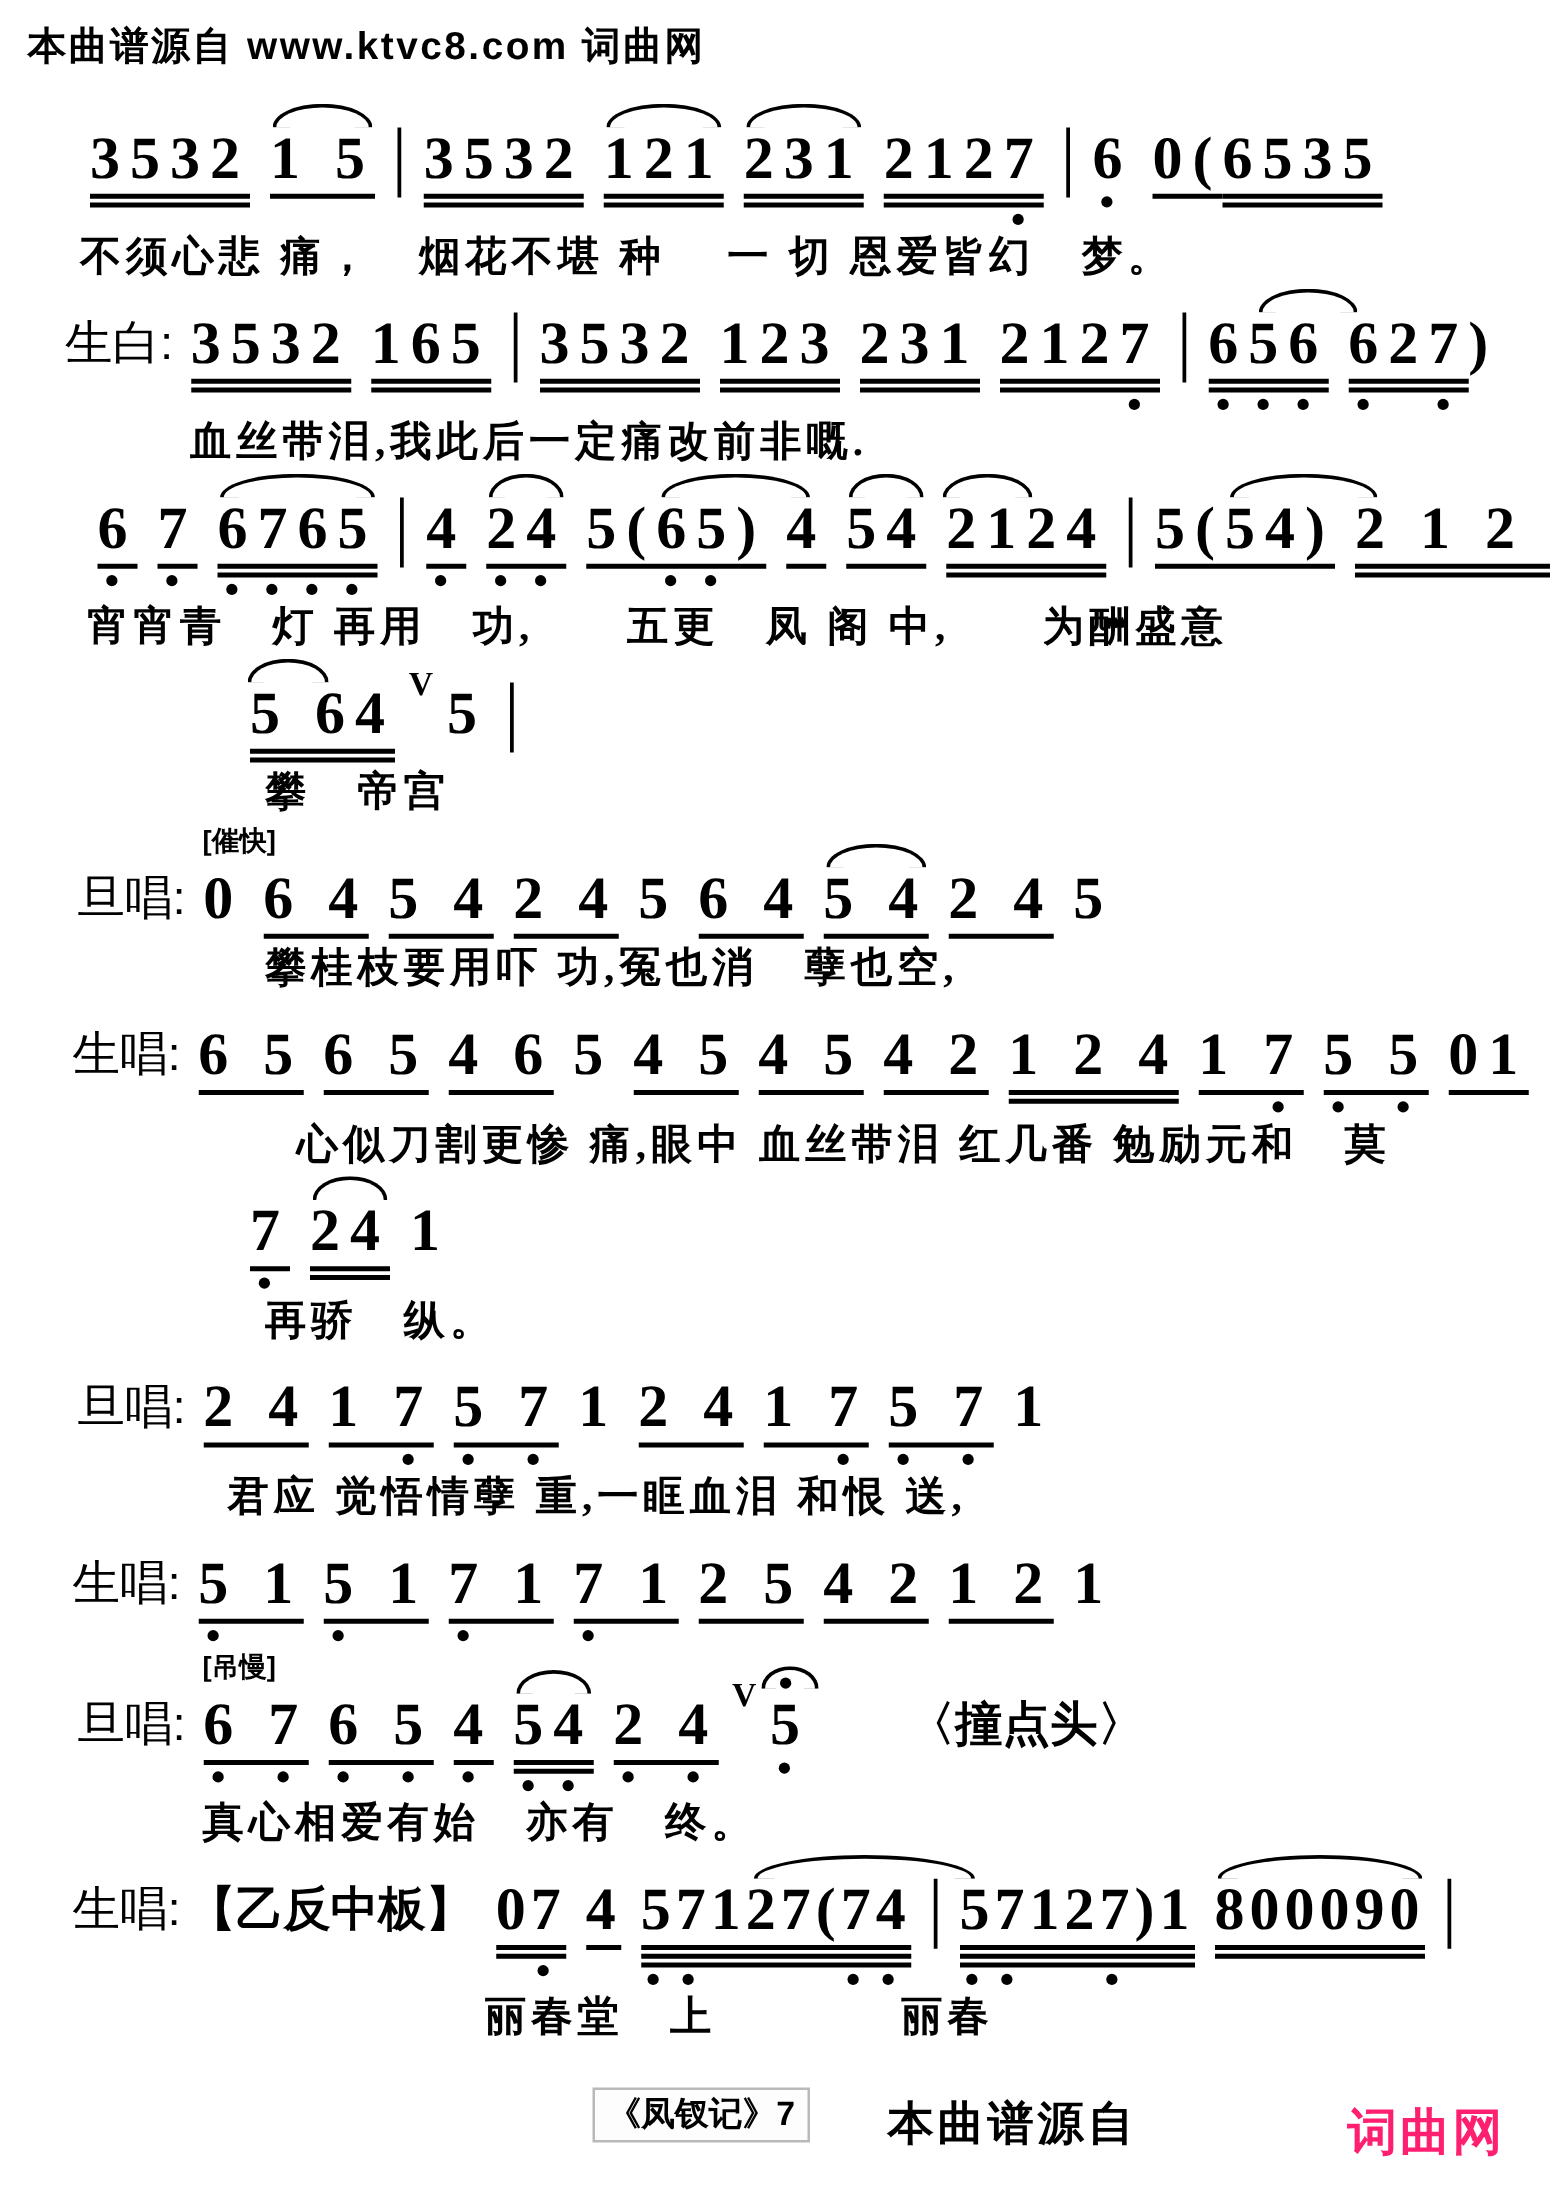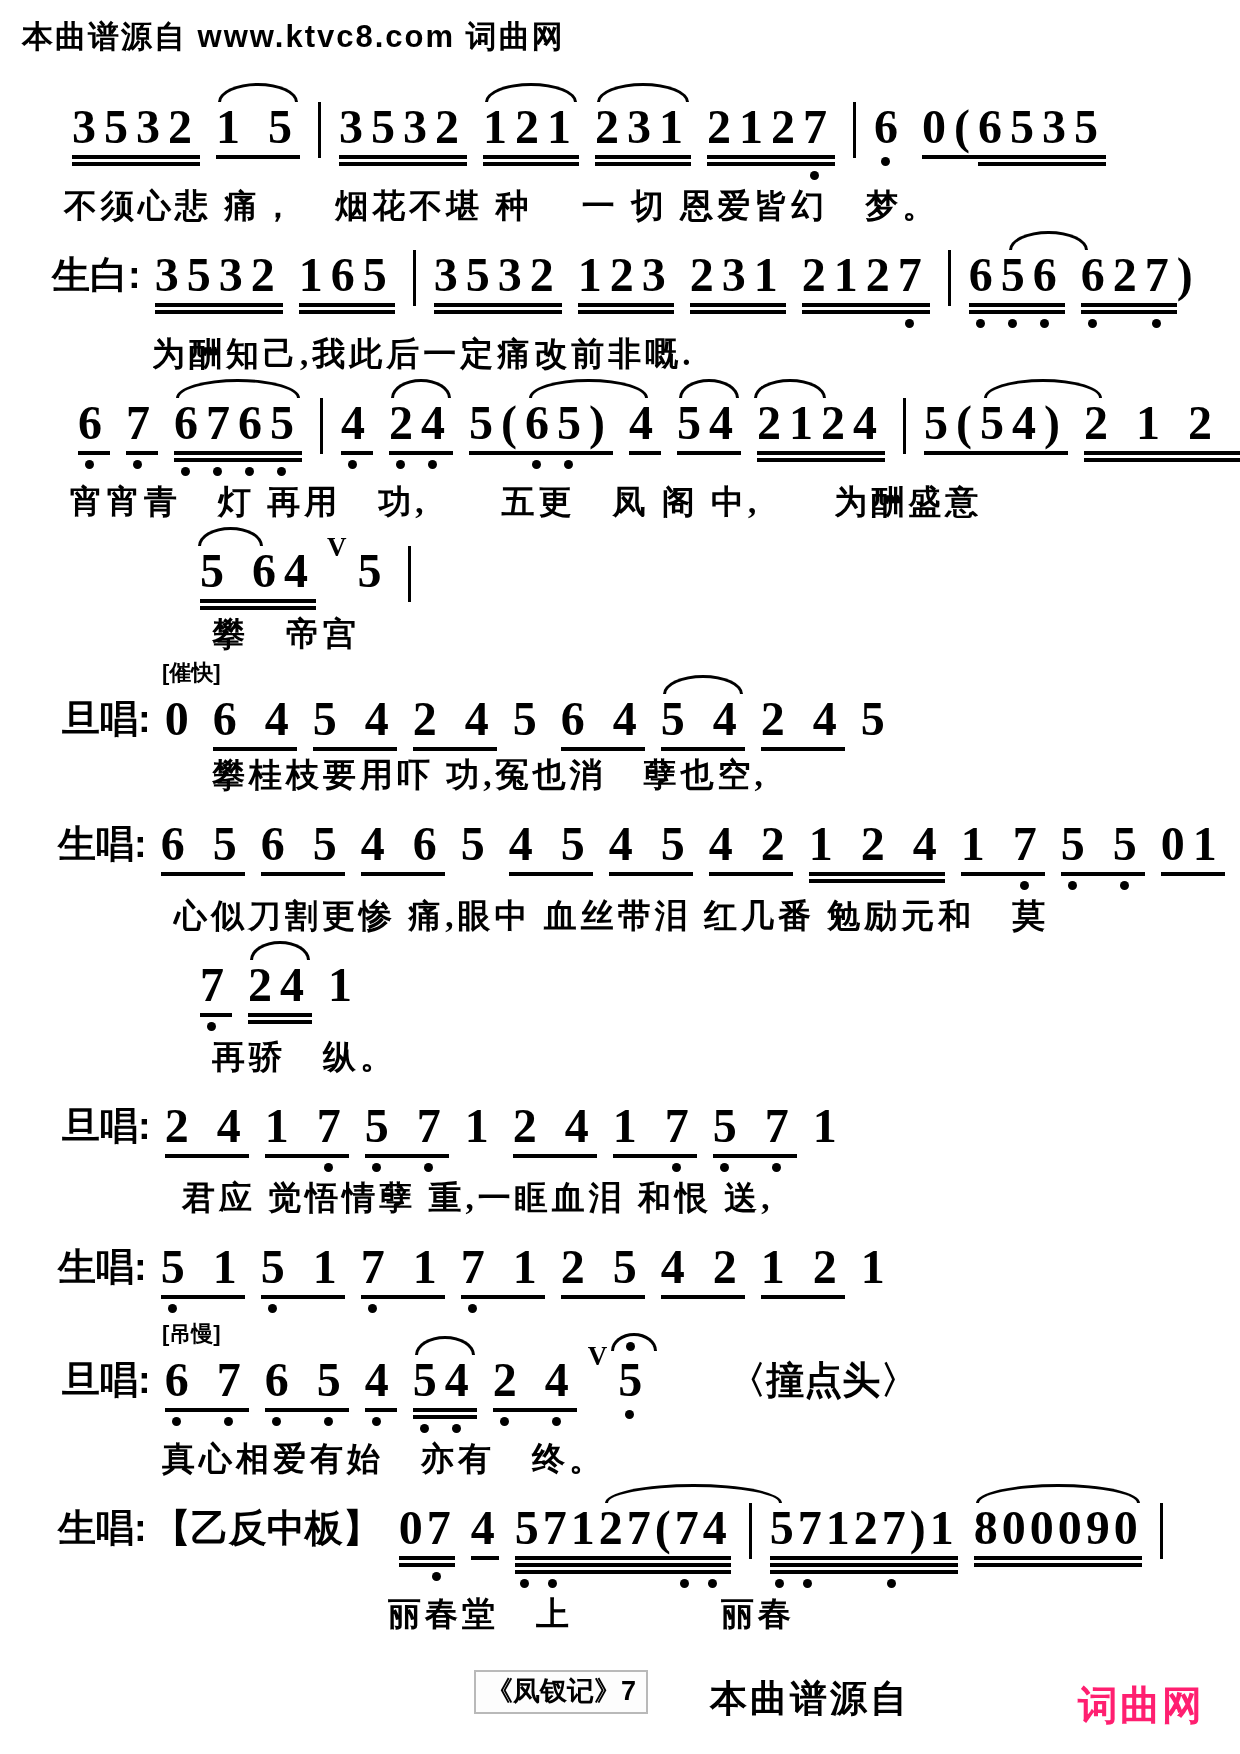--- a/index.html
+++ b/index.html
@@ -3,21 +3,21 @@
 <meta charset="utf-8">
 <style>
   html,body{margin:0;padding:0;background:#fff;color:#000;}
   body{width:1240px;height:1754px;overflow:hidden;font-family:"Liberation Sans",sans-serif;}
   .page{box-sizing:border-box;padding:12px 8px 0 22px;height:100%;position:relative;}
   .header{font-size:31px;font-weight:bold;letter-spacing:2px;margin:4px 0 24px 0;white-space:pre;}
   .score{display:block;}
   .line{margin-bottom:4px;}
   .tempo{font-size:22px;font-weight:bold;margin-bottom:-14px;white-space:pre;}
   .row{display:flex;align-items:flex-start;padding-top:20px;flex-wrap:nowrap;}
-  .role{font-size:38px;font-weight:bold;line-height:50px;margin-right:6px;white-space:pre;flex:none;}
+  .role{font-size:38px;font-weight:normal;line-height:50px;margin-right:6px;white-space:pre;flex:none;}
   .glabel{font-size:38px;font-weight:bold;line-height:50px;margin-right:10px;white-space:pre;flex:none;}
   .grp{display:inline-flex;flex-direction:column;position:relative;margin:0 8px;flex:none;}
   .glue{margin-left:-8px;text-align:right;}
   .num{font-family:"Liberation Serif",serif;font-weight:bold;font-size:48px;line-height:50px;letter-spacing:8px;white-space:pre;}
   .compact .num,.compact .dotrow{letter-spacing:4px;}
   .uline{height:4px;background:#000;margin-top:3px;}
   .dotrow{display:flex;font-family:"Liberation Serif",serif;font-weight:bold;font-size:48px;letter-spacing:8px;white-space:pre;color:transparent;height:15px;line-height:12px;margin-top:1px;overflow:visible;}
   .dotrow .ch{position:relative;flex:none;}
   .dotrow .ch.d::before{content:"";position:absolute;top:4px;left:50%;margin-left:-9px;width:9px;height:9px;border-radius:50%;background:#000;}
   .bar{width:3px;height:56px;background:#000;margin:0 10px;flex:none;}
@@ -135,21 +135,21 @@
           <span class="grp">
             <span class="num">627</span>
             <span class="uline"></span>
             <span class="uline"></span>
             <span class="dotrow"><span class="ch d">6</span><span class="ch">2</span><span class="ch d">7</span></span>
           </span>
           <span class="grp glue">
             <span class="num">)</span>
           </span>
         </div>
-        <div class="lyrics" style="margin-left: 100px;">为酬知己,我此后一定痛改前非嘅.</div>
+        <div class="lyrics" style="margin-left: 100px;">血丝带泪,我此后一定痛改前非嘅.</div>
       </div>
       <div class="line" style="margin-left: 48px;">
         <div class="row">
           <span class="grp">
             <span class="num">6</span>
             <span class="uline"></span>
             <span class="dotrow"><span class="ch d">6</span></span>
           </span>
           <span class="grp">
             <span class="num">7</span>
@@ -302,21 +302,21 @@
           <span class="grp">
             <span class="num">5 5</span>
             <span class="uline"></span>
             <span class="dotrow"><span class="ch d">5</span><span class="ch"> </span><span class="ch d">5</span></span>
           </span>
           <span class="grp">
             <span class="num">01</span>
             <span class="uline"></span>
           </span>
         </div>
-        <div class="lyrics" style="margin-left: 116px;">心似刀割更惨 痛,眼中 血丝带泪 红几番 勉励元和　莫</div>
+        <div class="lyrics" style="margin-left: 60px; text-align: center;">心似刀割更惨 痛,眼中 血丝带泪 红几番 勉励元和　莫</div>
       </div>
       <div class="line" style="margin-left: 170px;">
         <div class="row">
           <span class="grp">
             <span class="num">7</span>
             <span class="uline"></span>
             <span class="dotrow"><span class="ch d">7</span></span>
           </span>
           <span class="grp tie">
             <span class="num">24</span>

